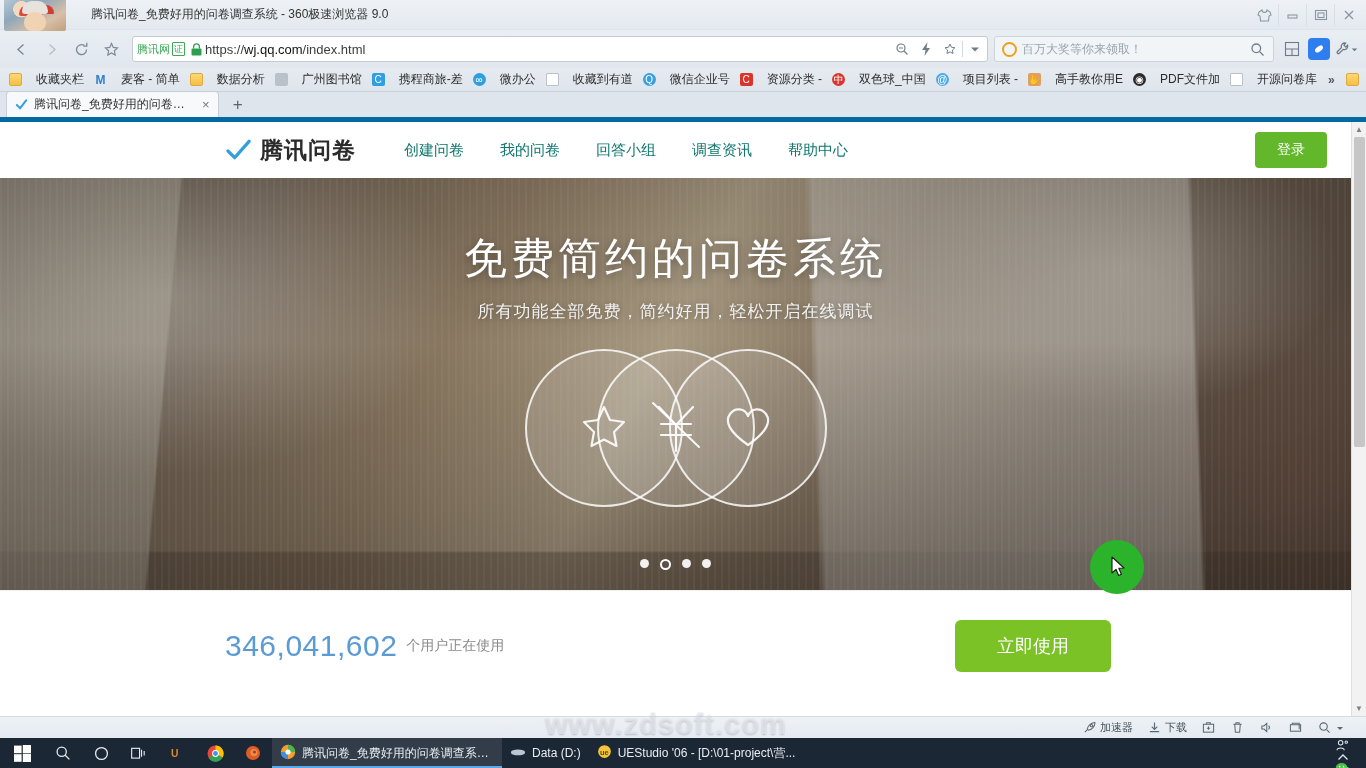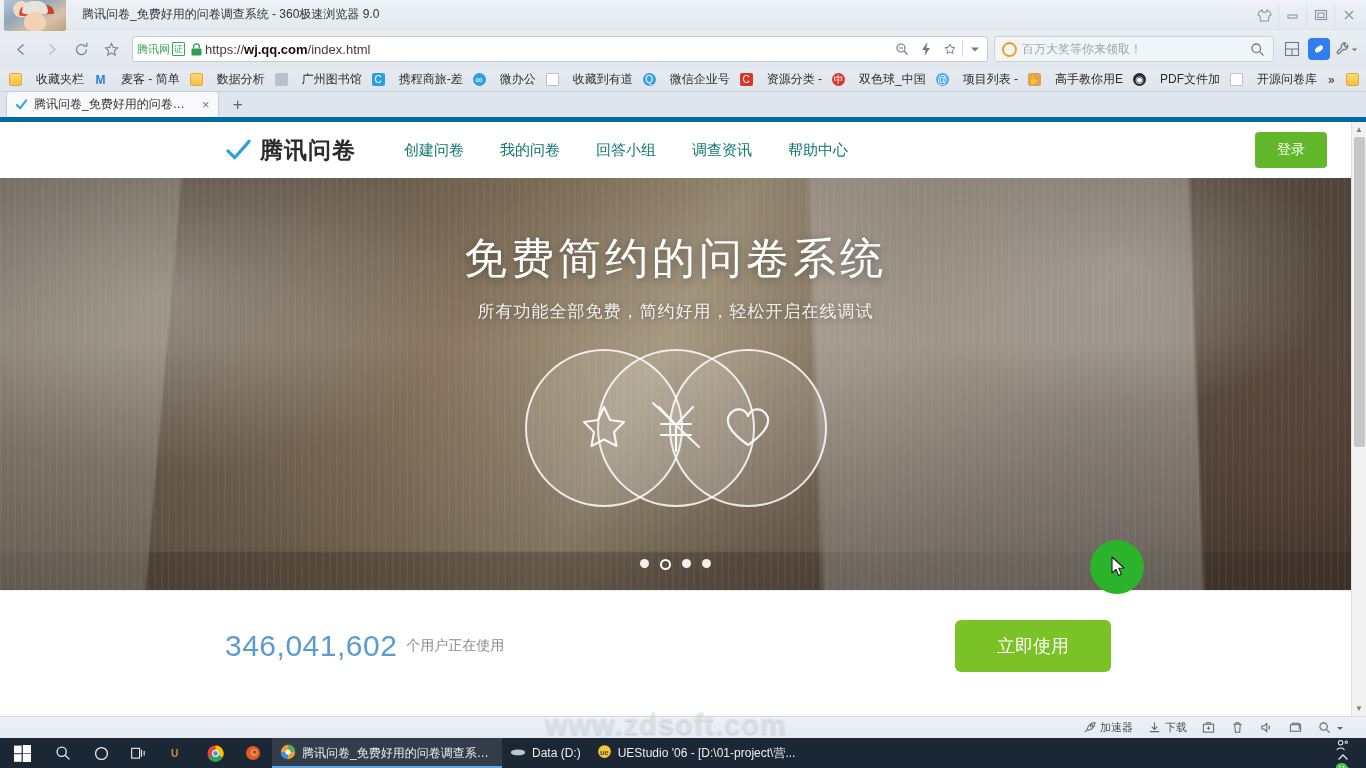--- a/index.html
+++ b/index.html
@@ -49,21 +49,21 @@
   }
   .avatar::after {
     content: "";
     position: absolute; left: 20px; top: 13px;
     width: 22px; height: 19px;
     background: #f0d3b2;
     border-radius: 10px 10px 8px 8px;
   }
   .title-text {
     font-size: 12px; color: #333;
-    margin-left: 16px;
+    margin-left: 25px;
     white-space: nowrap;
   }
   .win-controls {
     position: absolute; right: 4px; top: 0;
     height: 30px; display: flex; align-items: center;
   }
   .win-btn {
     width: 28px; height: 22px;
     display: flex; align-items: center; justify-content: center;
     color: #8a97a3;
@@ -106,21 +106,21 @@
   .sec-badge .cert {
     border: 1px solid #3aa856; color: #3aa856;
     font-size: 9px; padding: 0 1px; line-height: 12px;
     border-radius: 1px;
   }
   .lock { color: #2e9e4f; margin: 0 3px 0 6px; display: flex; }
   .url-text {
     font-size: 13px; color: #3c3c3c;
     flex: 1 1 auto; white-space: nowrap; overflow: hidden;
   }
-  .url-text b { color: #111; font-weight: 700; }
+  .url-text b { color: #111; font-weight: 400; }
   .url-icons { display: flex; align-items: center; }
   .url-icon {
     width: 24px; height: 24px;
     display: flex; align-items: center; justify-content: center;
     color: #707d89;
   }
   .url-icons .sep { width:1px; height:16px; background:#d2d9e0; }
 
   .searchbar {
     width: 280px; height: 26px;

